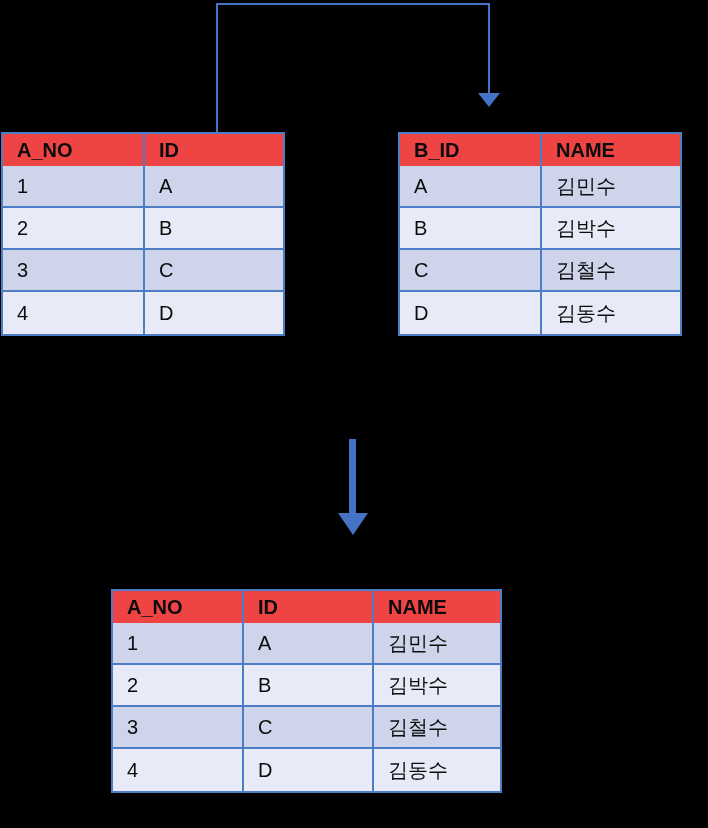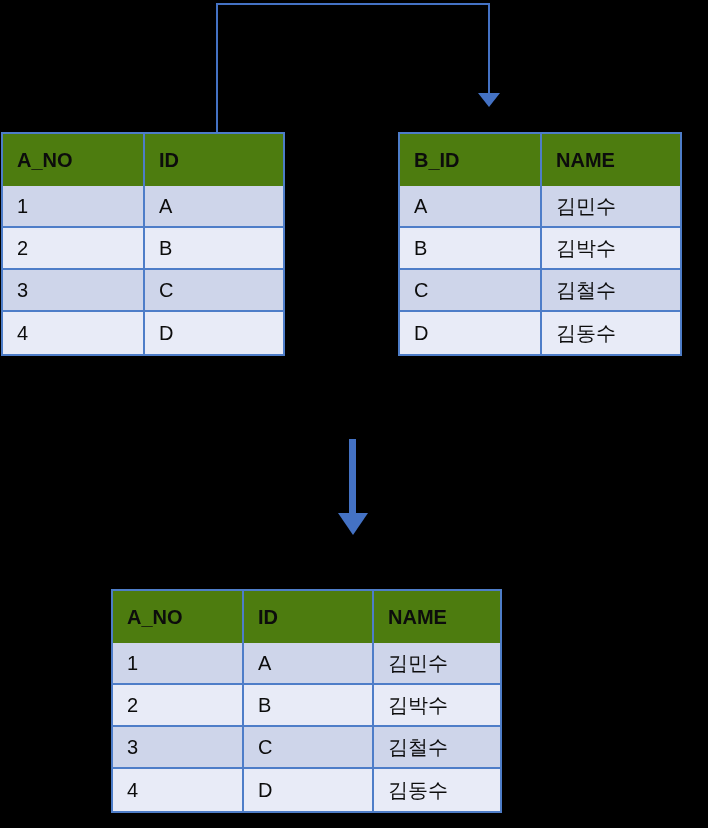--- a/index.html
+++ b/index.html
@@ -44,22 +44,22 @@
     height: 42px;
     box-sizing: border-box;
     white-space: nowrap;
     overflow: hidden;
   }
   .tbl tr > *:last-child { border-right: none; }
   .tbl tr:last-child > * { border-bottom: none; }
 
   .tbl th {
     font-weight: bold;
-    background: #4d7c0f;
-    height: 52px;
+    background: #ef4444;
+    height: 32px;
   }
   .row-odd  > td { background: #CED5EA; }
   .row-even > td { background: #E8EBF7; }
 
   
   #table-a {
     left: 1px;  top: 132px;  width: 284px;
   }
   #table-a col.c0 { width: 142px; }
   #table-a col.c1 { width: 138px; }

